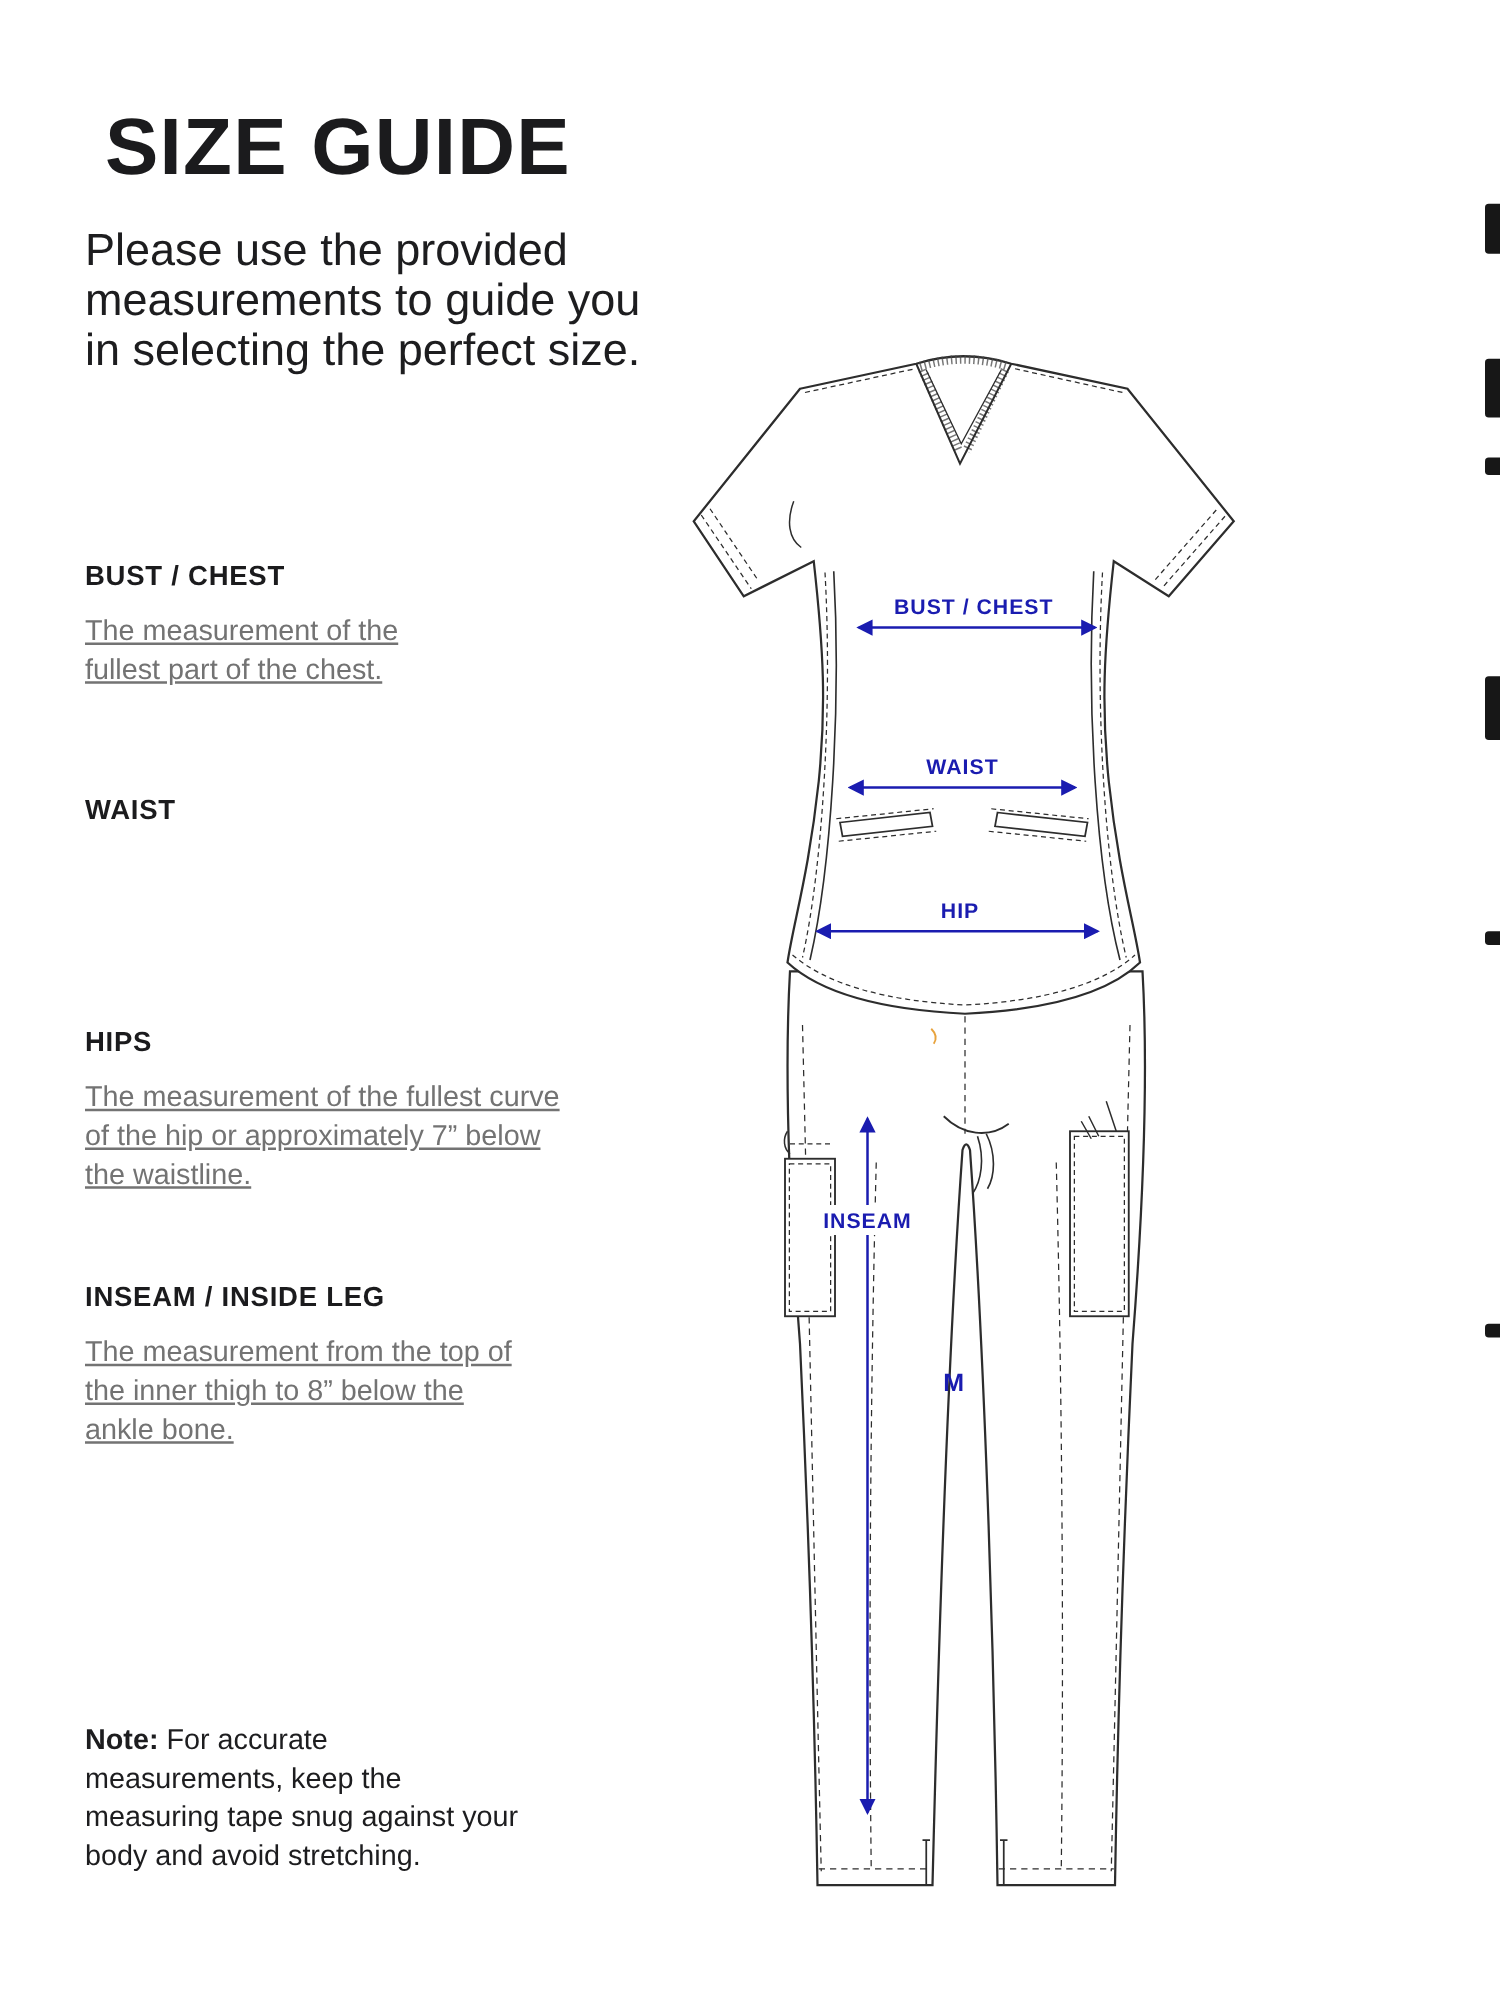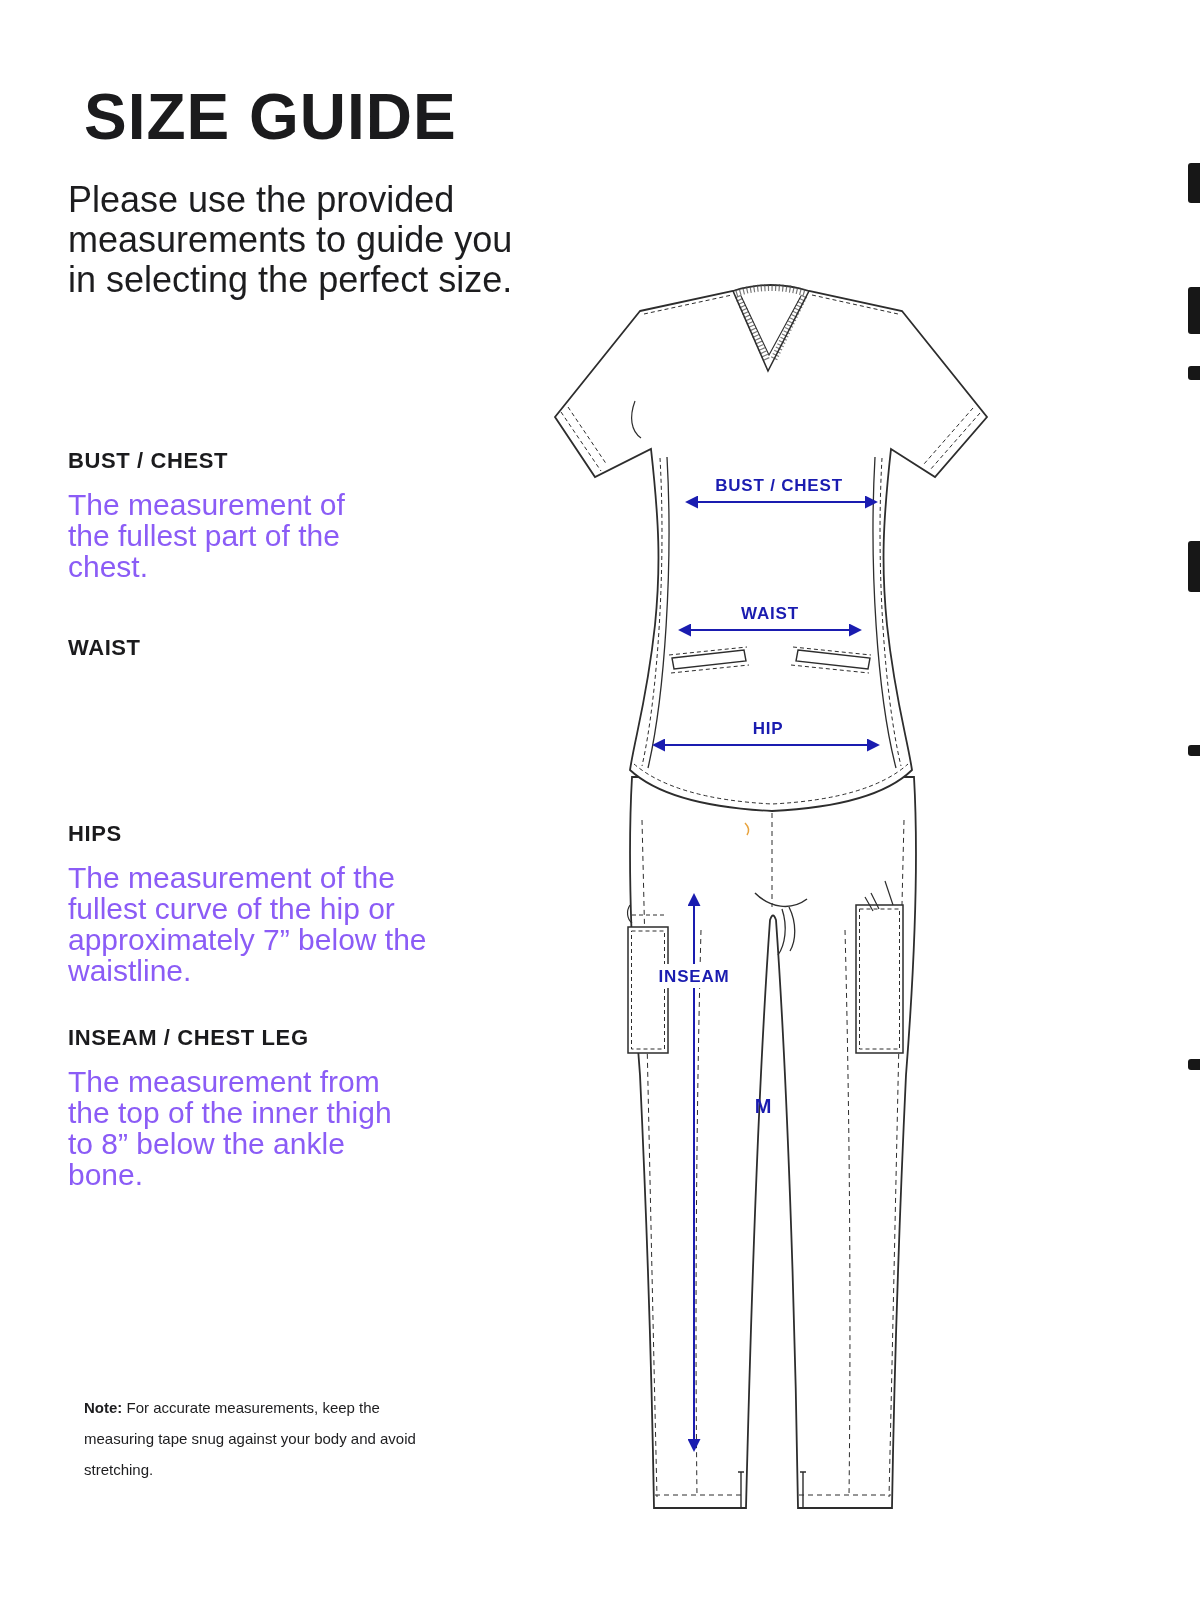--- a/index.html
+++ b/index.html
@@ -6,27 +6,27 @@
   body{font-family:"Liberation Sans", sans-serif;color:#1d1d1f;}
   .page{position:relative;width:1200px;height:1600px;background:#ffffff;overflow:hidden;}
 
   .title{position:absolute;left:68px;top:64px;margin:16px;font-size:64px;font-weight:700;
          letter-spacing:1px;color:#1b1b1d;}
   .intro{position:absolute;left:68px;top:180px;margin:0;width:448px;font-size:36px;
          line-height:40px;color:#1d1d1f;}
 
   .def{position:absolute;left:68px;}
   .def h2{margin:0 0 15px 0;font-size:22px;font-weight:700;letter-spacing:0.6px;color:#1b1b1d;}
-  .def p{margin:0;font-size:30px;line-height:31px;color:#8b5cf6;}
+  .def p{margin:0;font-size:23px;line-height:31px;color:#737373;text-decoration:underline;}
   .def-bust{top:448px;}
   .def-waist{top:635px;}
   .def-hips{top:821px;}
   .def-inseam{top:1025px;}
 
-  .note{position:absolute;left:68px;top:1376px;margin:16px;width:356px;font-size:15px;
+  .note{position:absolute;left:68px;top:1376px;margin:0;width:356px;font-size:23px;
         line-height:31px;color:#1d1d1f;}
   .note strong{font-weight:700;}
 
   .diagram{position:absolute;left:535px;top:265px;width:460px;height:1270px;}
   .diagram svg{display:block;}
   .diagram text{font-family:"Liberation Sans", sans-serif;}
 
   .frag{position:absolute;left:1188px;width:12px;background:#171717;border-radius:3px 0 0 3px;}
   .frag-1{top:163px;height:40px;}
   .frag-2{top:287px;height:47px;}
@@ -52,21 +52,21 @@
   <section class="def def-waist">
     <h2>WAIST</h2>
   </section>
 
   <section class="def def-hips">
     <h2>HIPS</h2>
     <p style="max-width:385px">The measurement of the fullest curve of the hip or approximately 7” below the waistline.</p>
   </section>
 
   <section class="def def-inseam">
-    <h2>INSEAM / CHEST LEG</h2>
+    <h2>INSEAM / INSIDE LEG</h2>
     <p style="max-width:350px">The measurement from the top of the inner thigh to 8” below the ankle bone.</p>
   </section>
 
   <p class="note"><strong>Note:</strong> <span>For accurate measurements, keep the measuring tape snug against your body and avoid stretching.</span></p>
 
   <div class="diagram">
     <svg viewBox="0 0 460 1270" width="460" height="1270">
       <defs>
         <marker id="arrow" viewBox="0 0 10 10" refX="8.5" refY="5" markerWidth="6.5" markerHeight="6.5" orient="auto-start-reverse">
           <path d="M0,0 L10,5 L0,10 z" fill="#1a1cb0"></path>

